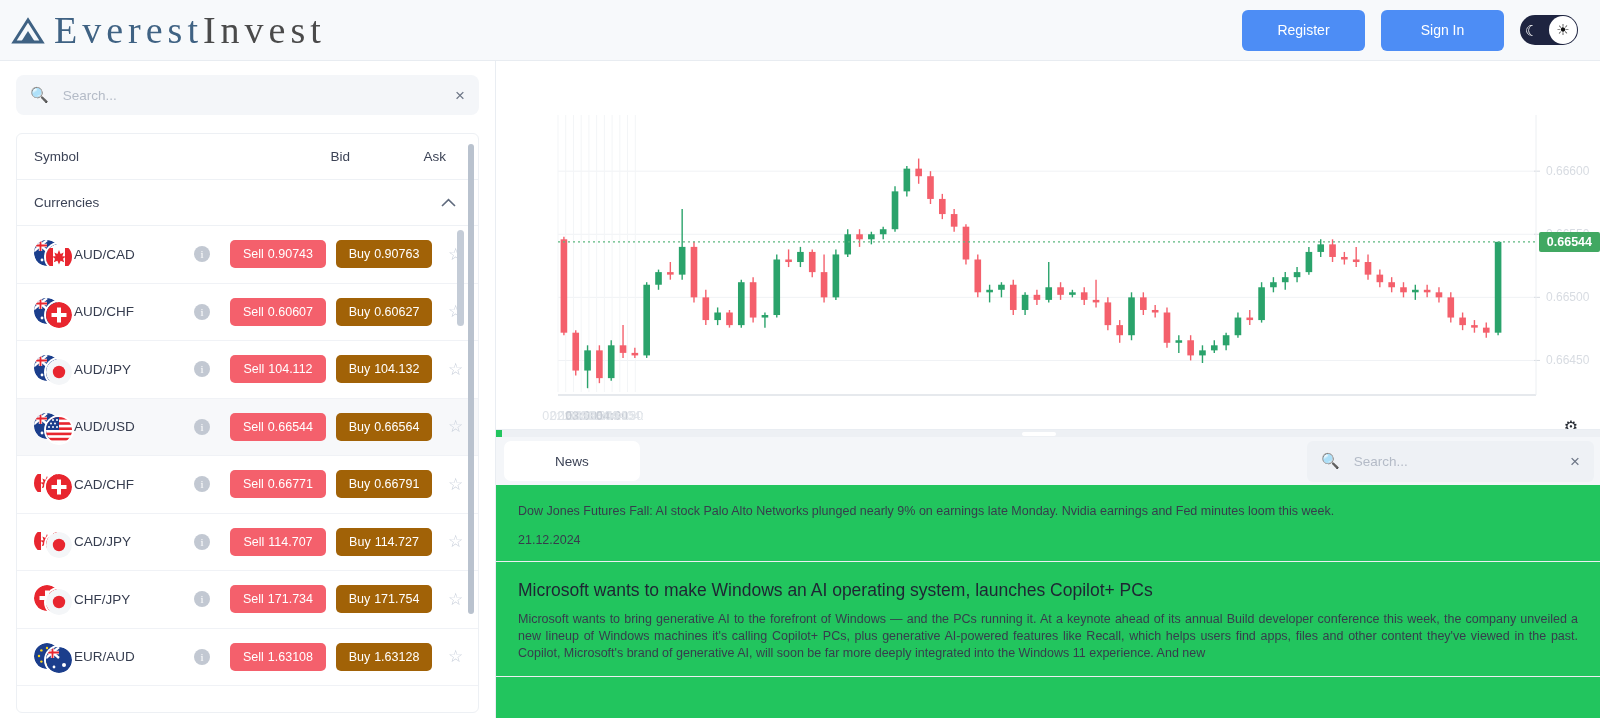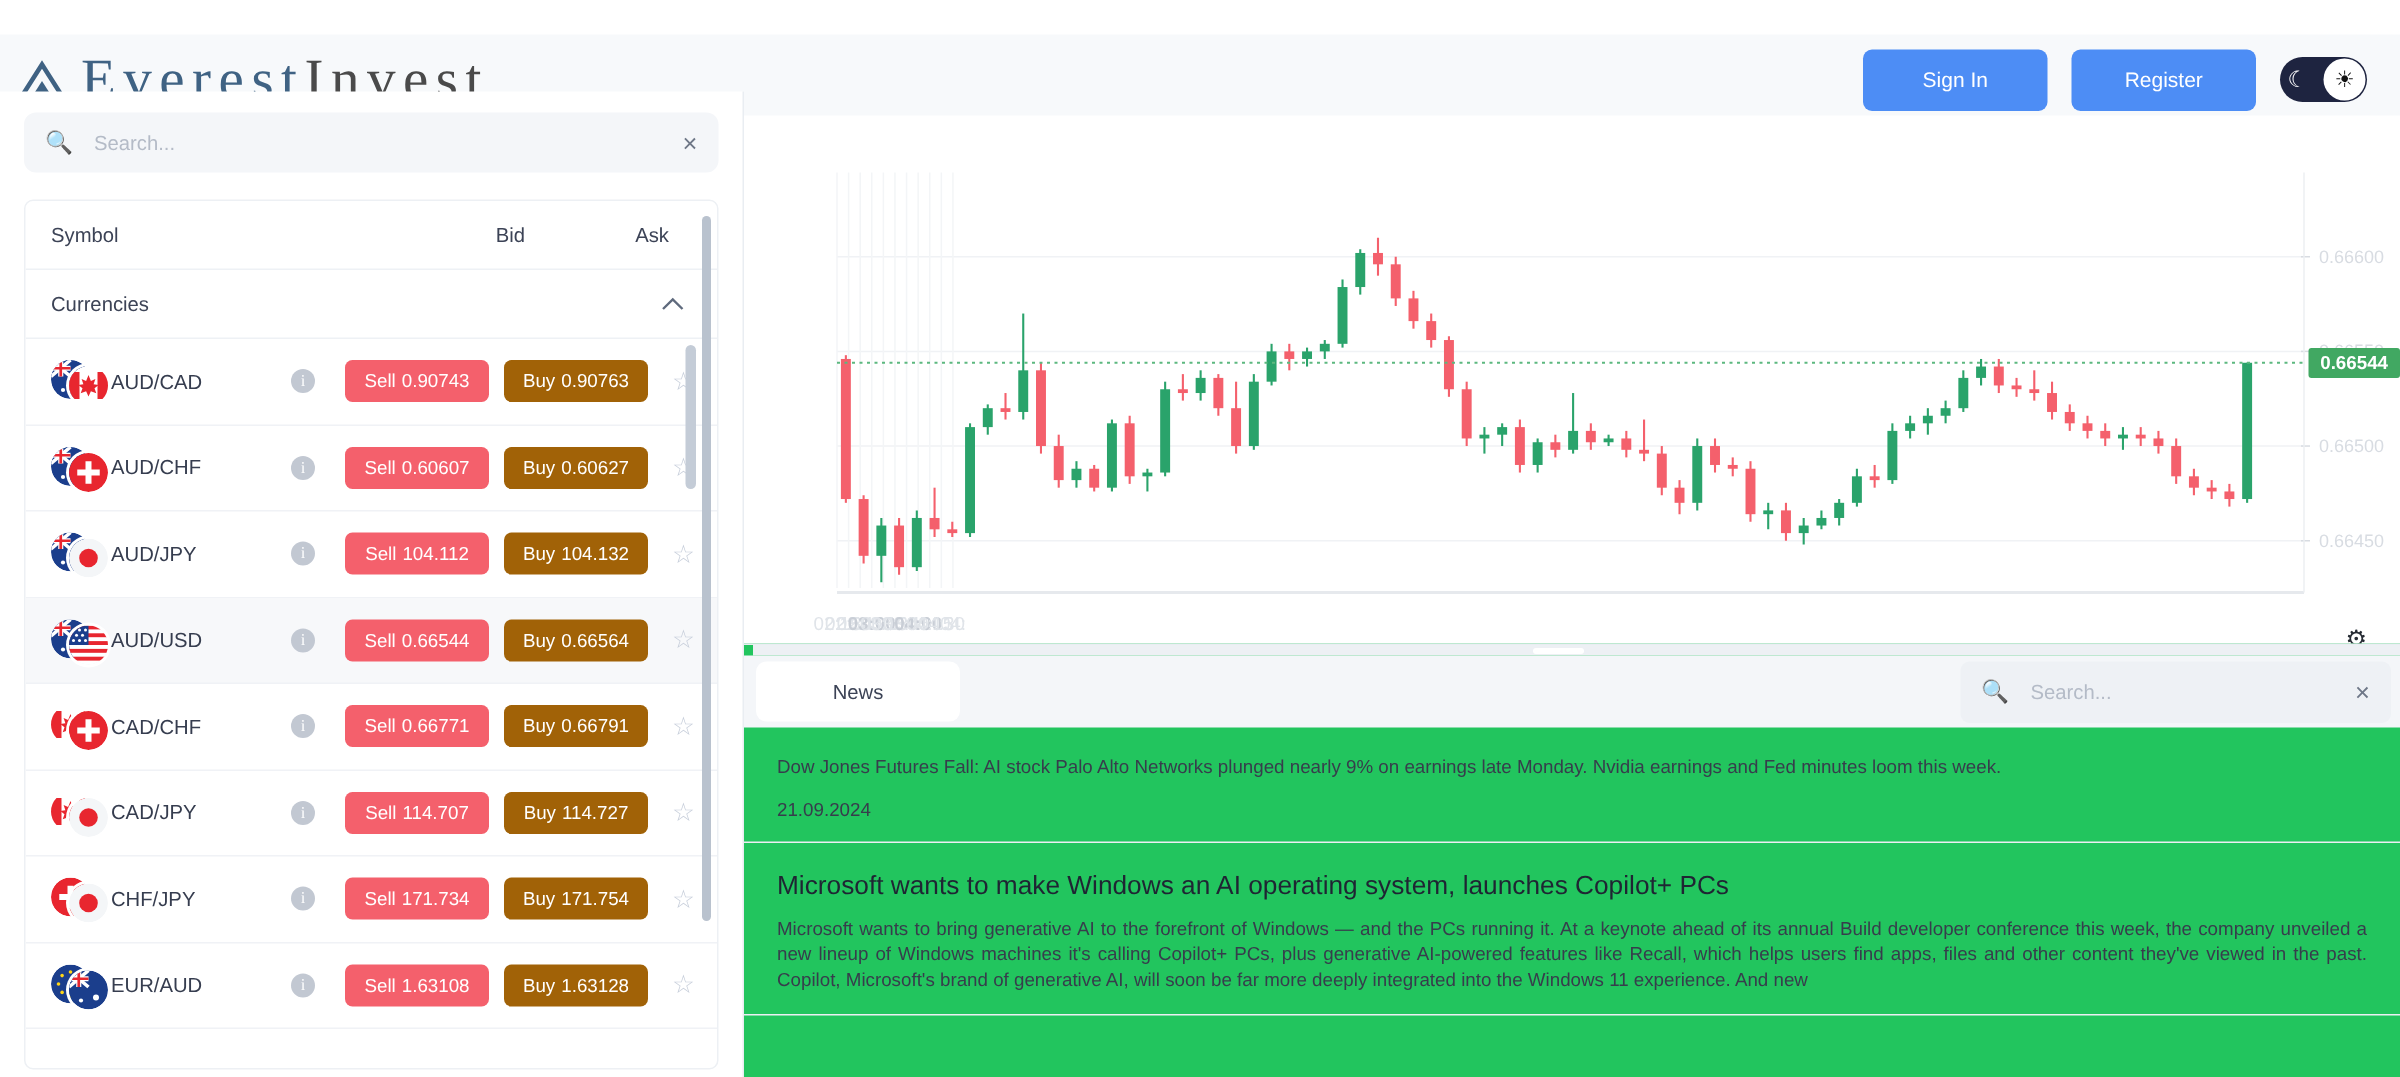--- a/index.html
+++ b/index.html
@@ -12,21 +12,20 @@
   }
   #app { position: relative; width: 1600px; height: 718px; }
 
   
   .header {
     position: absolute; top: 0; left: 0; width: 1600px; height: 61px;
     background: #f7f9fb;
     border-bottom: 1px solid #e8ecf1;
     display: flex; align-items: center; justify-content: space-between;
     padding: 0 22px 0 8px;
-    margin-top: 23px;
   }
   .brand { display: flex; align-items: center; gap: 2px; }
   .brand-mark { width: 44px; height: 36px; display: block; }
   .brand-text {
     font-family: "Liberation Serif", serif;
     font-size: 38px;
     letter-spacing: 5px;
     white-space: nowrap;
   }
   .brand-text .b1 { color: #3f6283; }
@@ -215,22 +214,22 @@
 
   <div class="header">
     <div class="brand">
       <svg class="brand-mark" viewBox="0 0 44 36">
         <path d="M6 30 L20 8 L34 30 Z" fill="none" stroke="#3f6283" stroke-width="3"></path>
         <path d="M13 30 L20 19 L27 30 Z" fill="#3f6283"></path>
       </svg>
       <div class="brand-text"><span class="b1">Everest</span><span class="b2">Invest</span></div>
     </div>
     <div class="header-right">
+      <button class="hbtn">Register</button>
       <button class="hbtn">Sign In</button>
-      <button class="hbtn">Register</button>
       <div class="theme-toggle">
         <span class="moon">☾</span>
         <span class="knob">☀</span>
       </div>
     </div>
   </div>
 
   <div class="sidebar">
     <div class="side-search">
       <span class="sq">🔍</span>
@@ -661,21 +660,21 @@
       <div class="tab-news">News</div>
       <div class="news-search">
         <span class="sq">🔍</span>
         <input placeholder="Search..." style="">
         <span class="sx">×</span>
       </div>
     </div>
     <div class="news-list" id="news-list">
         <div class="news-item">
           <div class="news-desc">Dow Jones Futures Fall: AI stock Palo Alto Networks plunged nearly 9% on earnings late Monday. Nvidia earnings and Fed minutes loom this week.</div>
-          <div class="news-date">21.09.2024</div>
+          <div class="news-date">21.12.2024</div>
         </div>
         <div class="news-item">
           <div class="news-title">Microsoft wants to make Windows an AI operating system, launches Copilot+ PCs</div>
           <div class="news-desc">Microsoft wants to bring generative AI to the forefront of Windows — and the PCs running it. At a keynote ahead of its annual Build developer conference this week, the company unveiled a new lineup of Windows machines it's calling Copilot+ PCs, plus generative AI-powered features like Recall, which helps users find apps, files and other content they've viewed in the past. Copilot, Microsoft's brand of generative AI, will soon be far more deeply integrated into the Windows 11 experience. And new</div>
         </div>
       </div>
   </div>
 
 </div>
 

